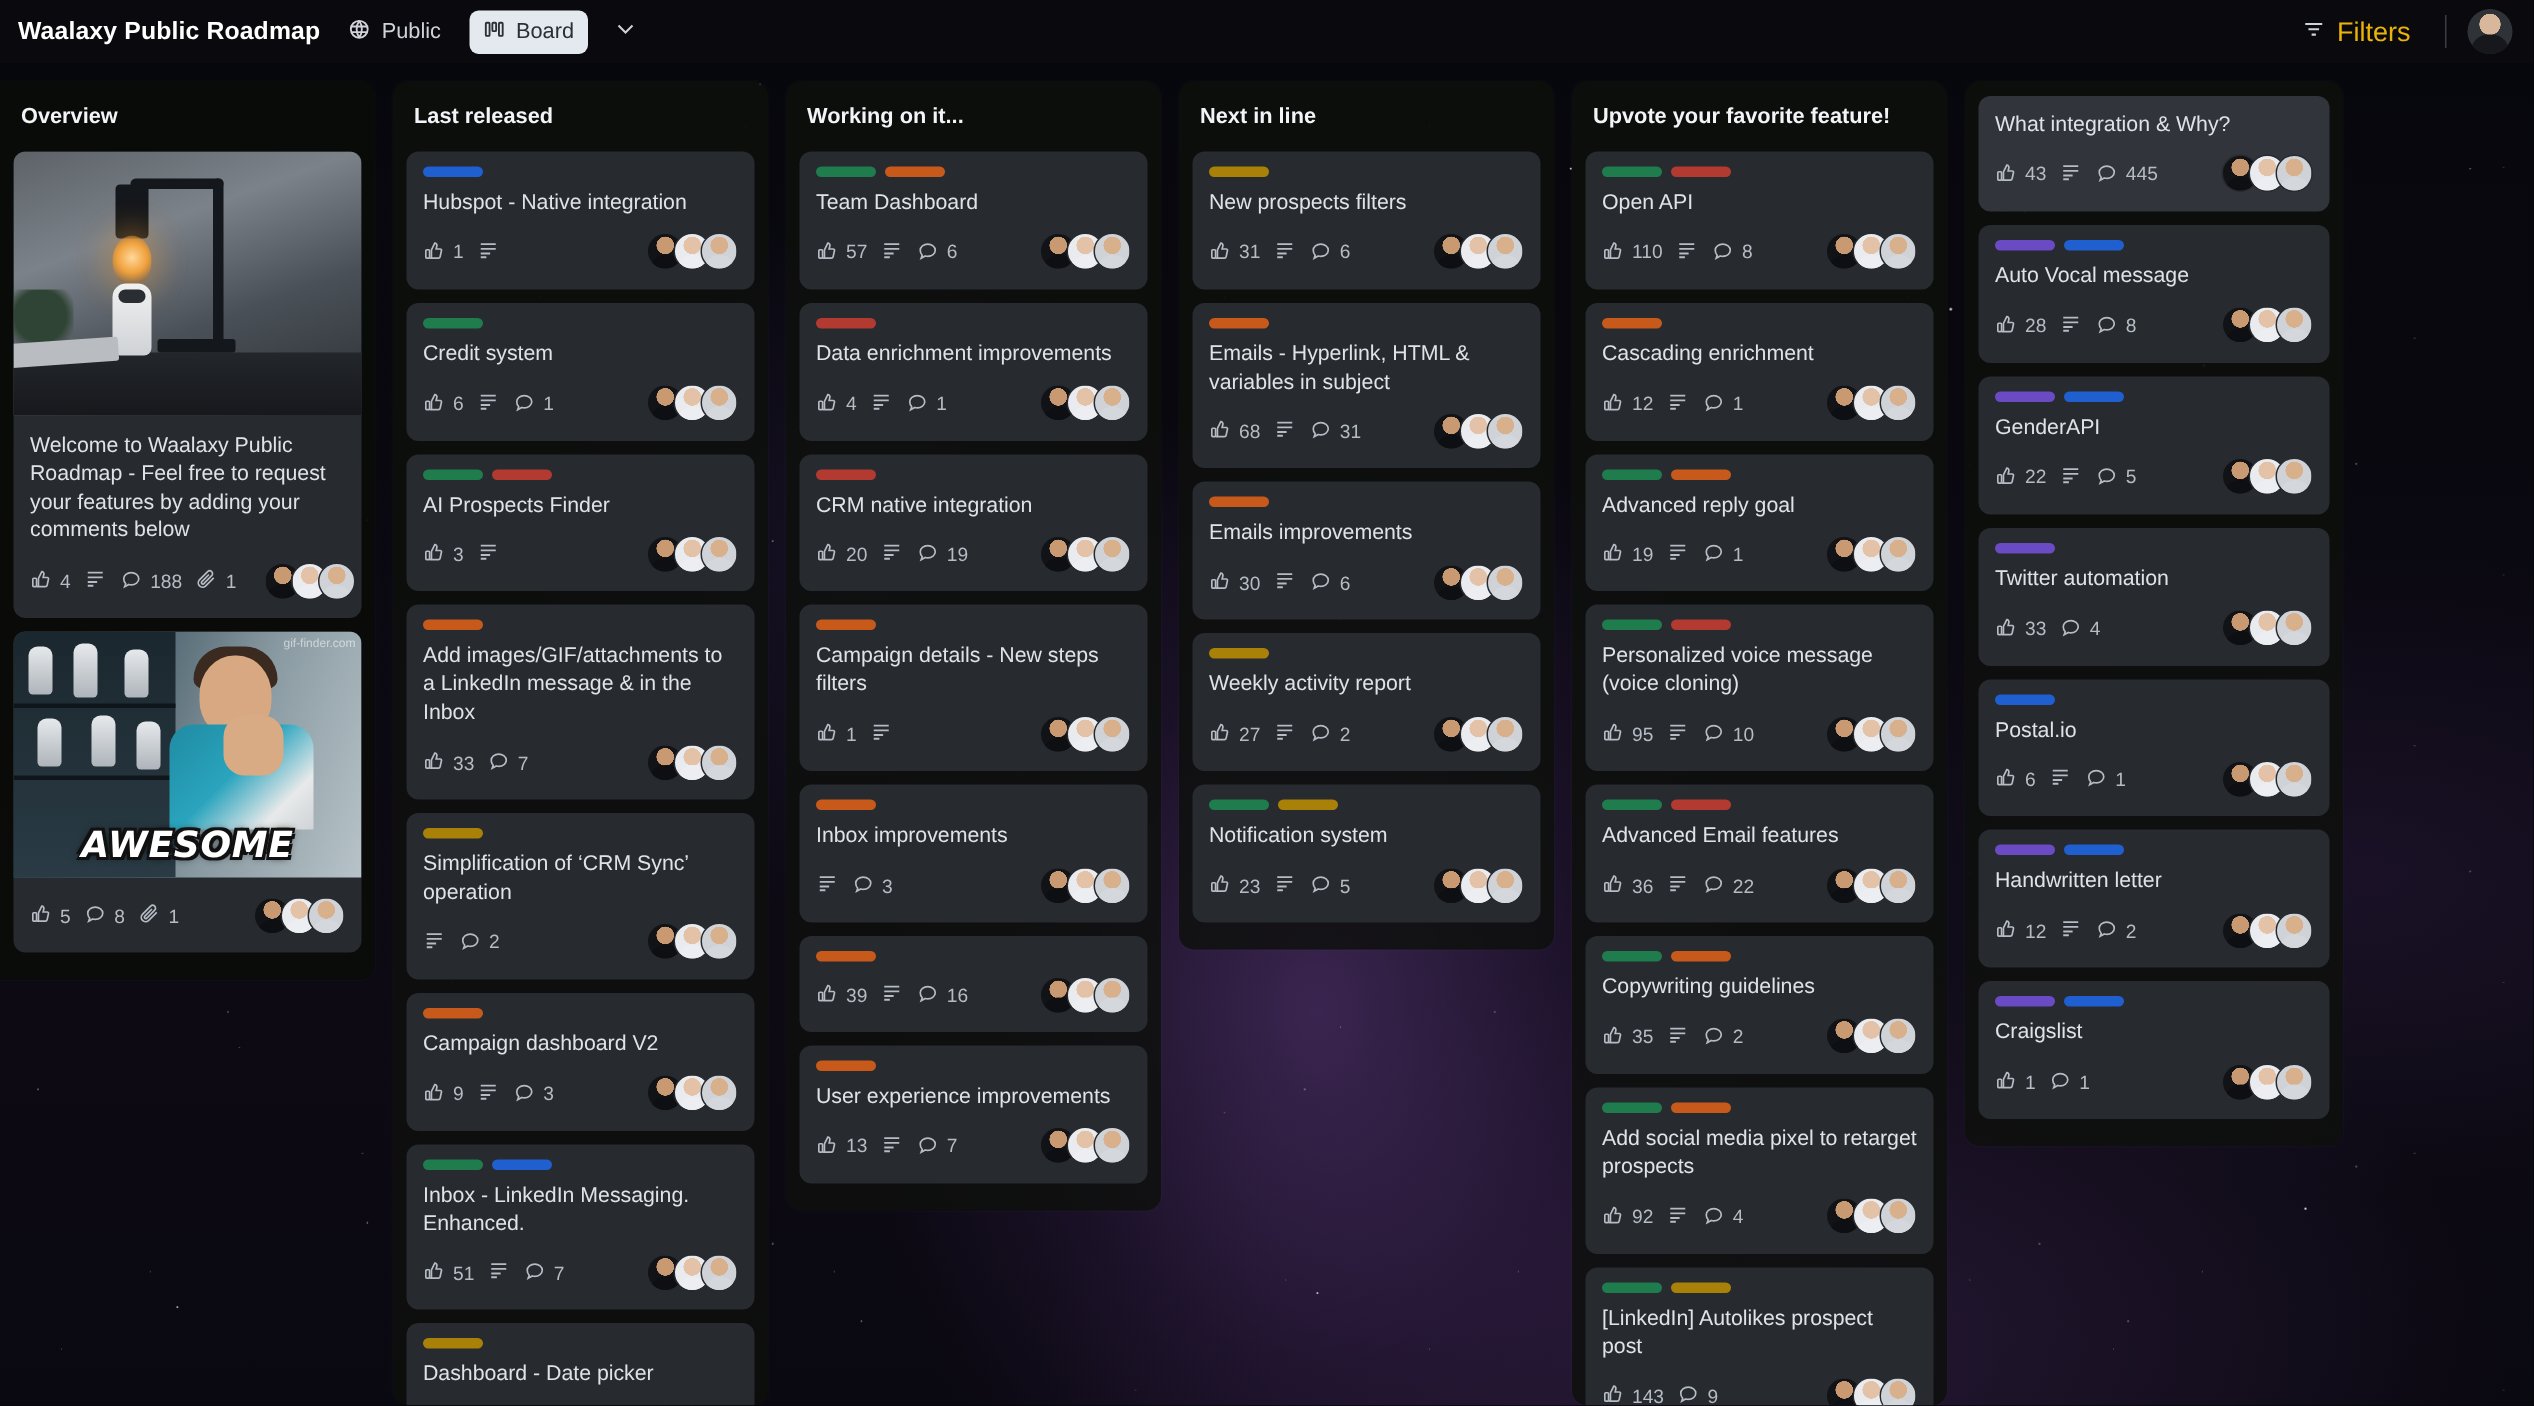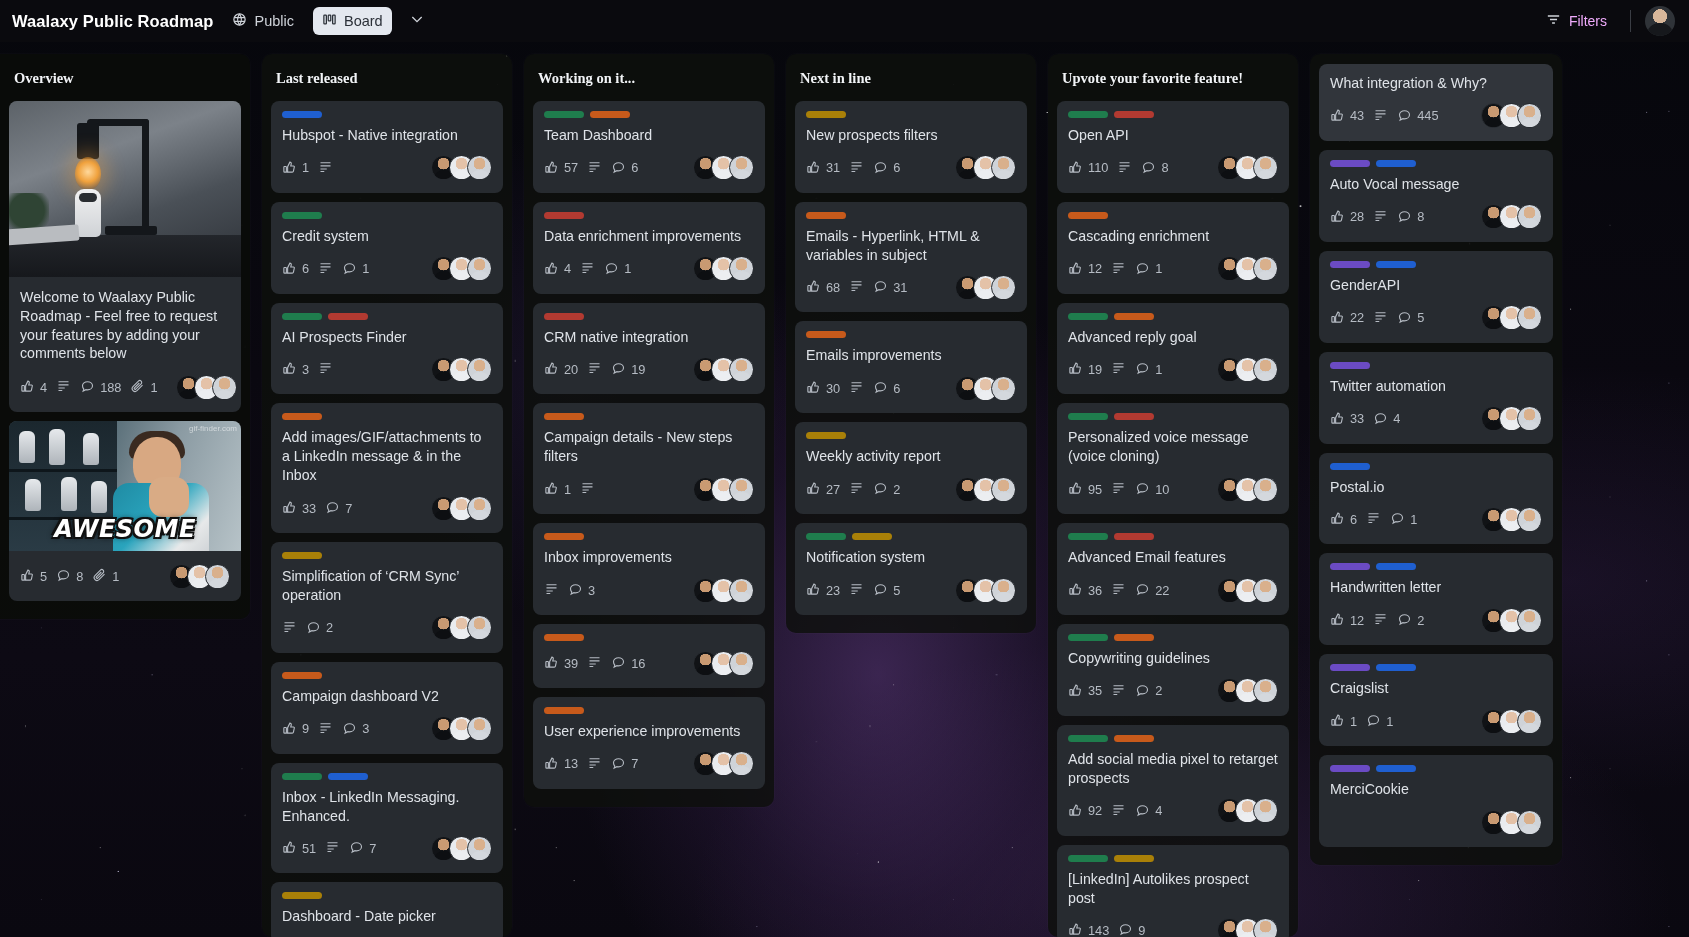--- a/index.html
+++ b/index.html
@@ -89,21 +89,21 @@
   .tb-item {
     display: flex; align-items: center; gap: 7px;
     font-size: 14.5px; color: #cfd3d9;
     padding: 5px 9px; border-radius: 6px; cursor: pointer;
     white-space: nowrap;
   }
   .tb-item.chip { background: #e4e8ef; color: #2b3038; font-weight: 500; }
   .tb-item.chip svg { stroke: #2b3038; }
   .tb-item svg { stroke: #cfd3d9; fill: none; }
   .caret { padding: 5px 7px; cursor: pointer; display: flex; align-items: center; }
-  .filters-label { font-size: 14px; color: #f0abfc; text-align: right; }
+  .filters-label { font-size: 18px; color: #eab308; text-align: right; }
   .divider-v { width: 1px; height: 22px; background: #3a3d44; margin: 0 4px; }
   .avatar-top {
     width: 30px; height: 30px; border-radius: 50%;
     background: radial-gradient(circle at 50% 34%, #d8b79a 0 28%, #2f3338 29% 100%);
     position: relative; overflow: hidden; cursor: pointer; flex: none;
   }
   .avatar-top::after {
     content:''; position:absolute; left:50%; top:58%; width:26px; height:22px;
     transform: translateX(-50%); border-radius: 12px 12px 0 0; background:#16181c;
   }
@@ -123,21 +123,21 @@
     padding: 10px 9px 9px 9px;
     max-height: 883px;
     overflow: hidden;
     background: rgba(14,16,12,0.82);
     box-shadow: 0 0 0 1px rgba(255,255,255,0.015);
   }
   .column.overview { background: rgba(10,12,9,0.9); border-radius: 0 10px 10px 0; margin-left: 0; }
   .column.wide { width: 252px; }
   .col-title {
     font-size: 14.5px; font-weight: bold; color: #f2f4f7;
-    padding: 5px 5px 13px 5px; line-height: 1.3; font-family: Liberation Serif, serif;
+    padding: 5px 5px 13px 5px; line-height: 1.3;
   }
 
   .card {
     background: #272b30;
     border-radius: 8px;
     padding: 10px 11px 11px 11px;
     margin-bottom: 9px;
     cursor: pointer;
   }
   .card.lighter { background: #31353b; }
@@ -184,21 +184,21 @@
     box-shadow: 0 0 18px 7px rgba(240,160,60,.32);
   }
   .lamp-base { position:absolute; left:96px; top:125px; width:52px; height:9px; background:#14171b; border-radius:2px; }
   .trooper { position:absolute; left:66px; top:88px; width:26px; height:48px; background:linear-gradient(180deg,#f1f1f1,#cfd2d6); border-radius:9px 9px 5px 5px; }
   .trooper::before { content:''; position:absolute; left:4px; top:4px; width:18px; height:9px; background:#2a2d31; border-radius:5px; }
   .plant { position:absolute; left:-4px; top:92px; width:44px; height:44px; background:radial-gradient(circle at 50% 40%, #2f4434 0 50%, rgba(0,0,0,0) 72%); }
   .desk { position:absolute; left:0; bottom:0; width:100%; height:42px; background:linear-gradient(180deg,#23262b,#16181c); }
   .papers { position:absolute; left:-6px; bottom:34px; width:76px; height:16px; background:#b9bcc0; transform: rotate(-4deg); border-radius:2px; }
 
   .img-gif {
-    height: 130px; position: relative; overflow: hidden;
+    height: 164px; position: relative; overflow: hidden;
     background: linear-gradient(110deg,#2a3a44 0%,#3d5763 24%,#6a7d86 46%,#8a9aa2 62%,#b7c3c8 100%);
   }
   .shelf { position:absolute; left:0; top:0; width:108px; height:100%; background:
       linear-gradient(180deg,#1b272e,#2a3b45);
   }
   .shelf::before { content:''; position:absolute; left:0; top:48px; width:100%; height:3px; background:#0e161b; }
   .shelf::after { content:''; position:absolute; left:0; top:96px; width:100%; height:3px; background:#0e161b; }
   .figurine { position:absolute; width:16px; height:32px; background:linear-gradient(180deg,#e6e9ec,#aeb4ba); border-radius:6px 6px 3px 3px; }
   .guy-head { position:absolute; left:124px; top:16px; width:48px; height:54px; border-radius:48% 48% 44% 44%; background:#d8a882; }
   .guy-hair { position:absolute; left:120px; top:10px; width:56px; height:28px; border-radius:28px 28px 8px 8px; background:#3a2a20; }
@@ -1437,30 +1437,15 @@
               <span>1</span>
             </div>
             <div class="foot-spacer"></div>
             <div class="avatars">
               <div class="av a1"></div>
               <div class="av a2"></div>
               <div class="av a3"></div>
             </div>
           </div>
         </div>
-        <div class="card">
-          <div class="labels">
-            <div class="label" style="background: rgb(107, 75, 196);"></div>
-            <div class="label" style="background: rgb(31, 95, 208);"></div>
-          </div>
-          <div class="card-title">MerciCookie</div>
-          <div class="card-foot">
-            <div class="foot-spacer"></div>
-            <div class="avatars">
-              <div class="av a1"></div>
-              <div class="av a2"></div>
-              <div class="av a3"></div>
-            </div>
-          </div>
-        </div>
       </div>
     </div>
 </div>
 
 </body></html>

